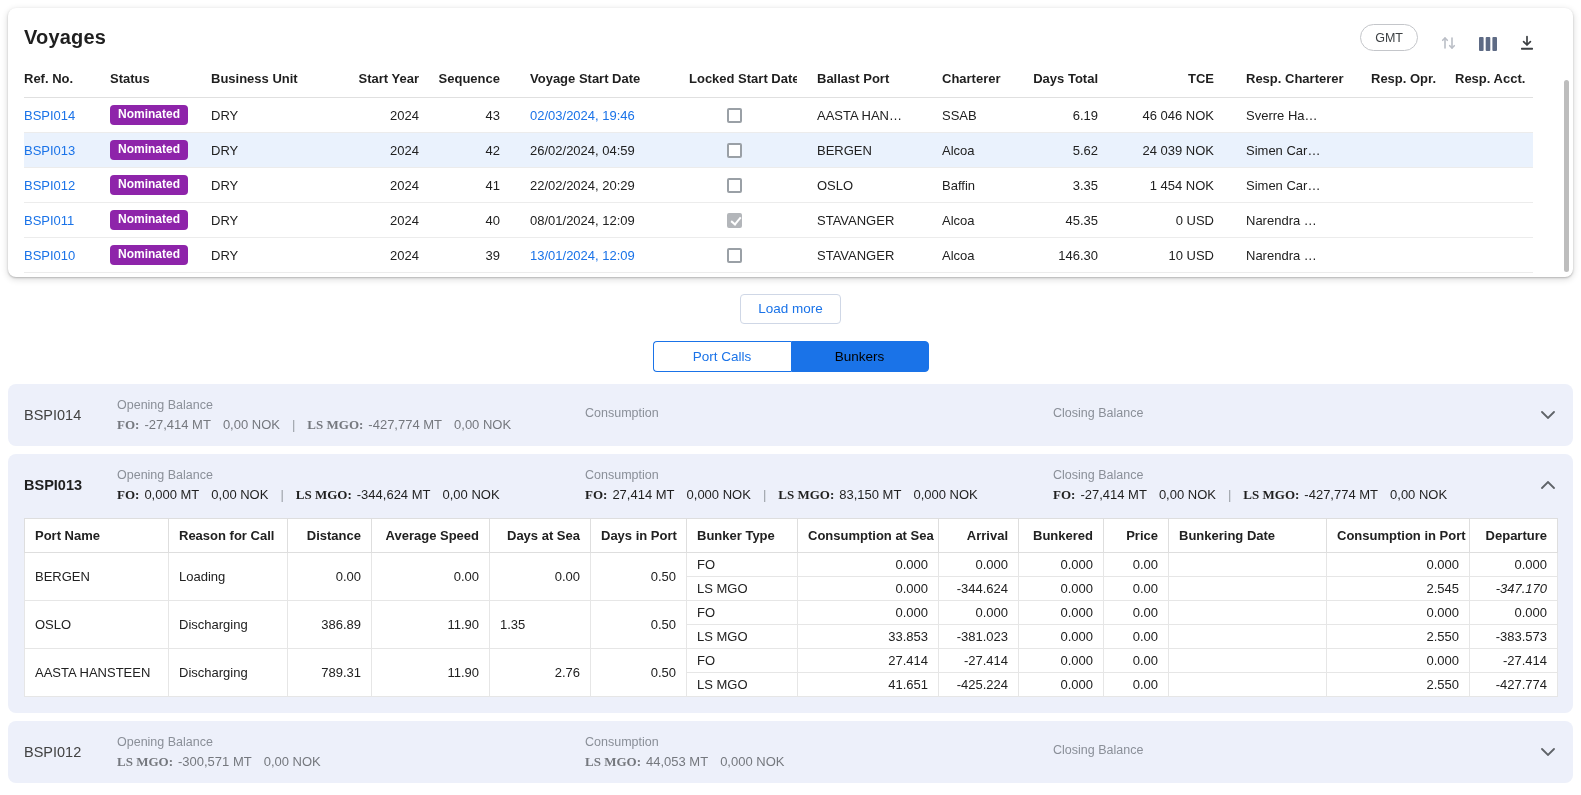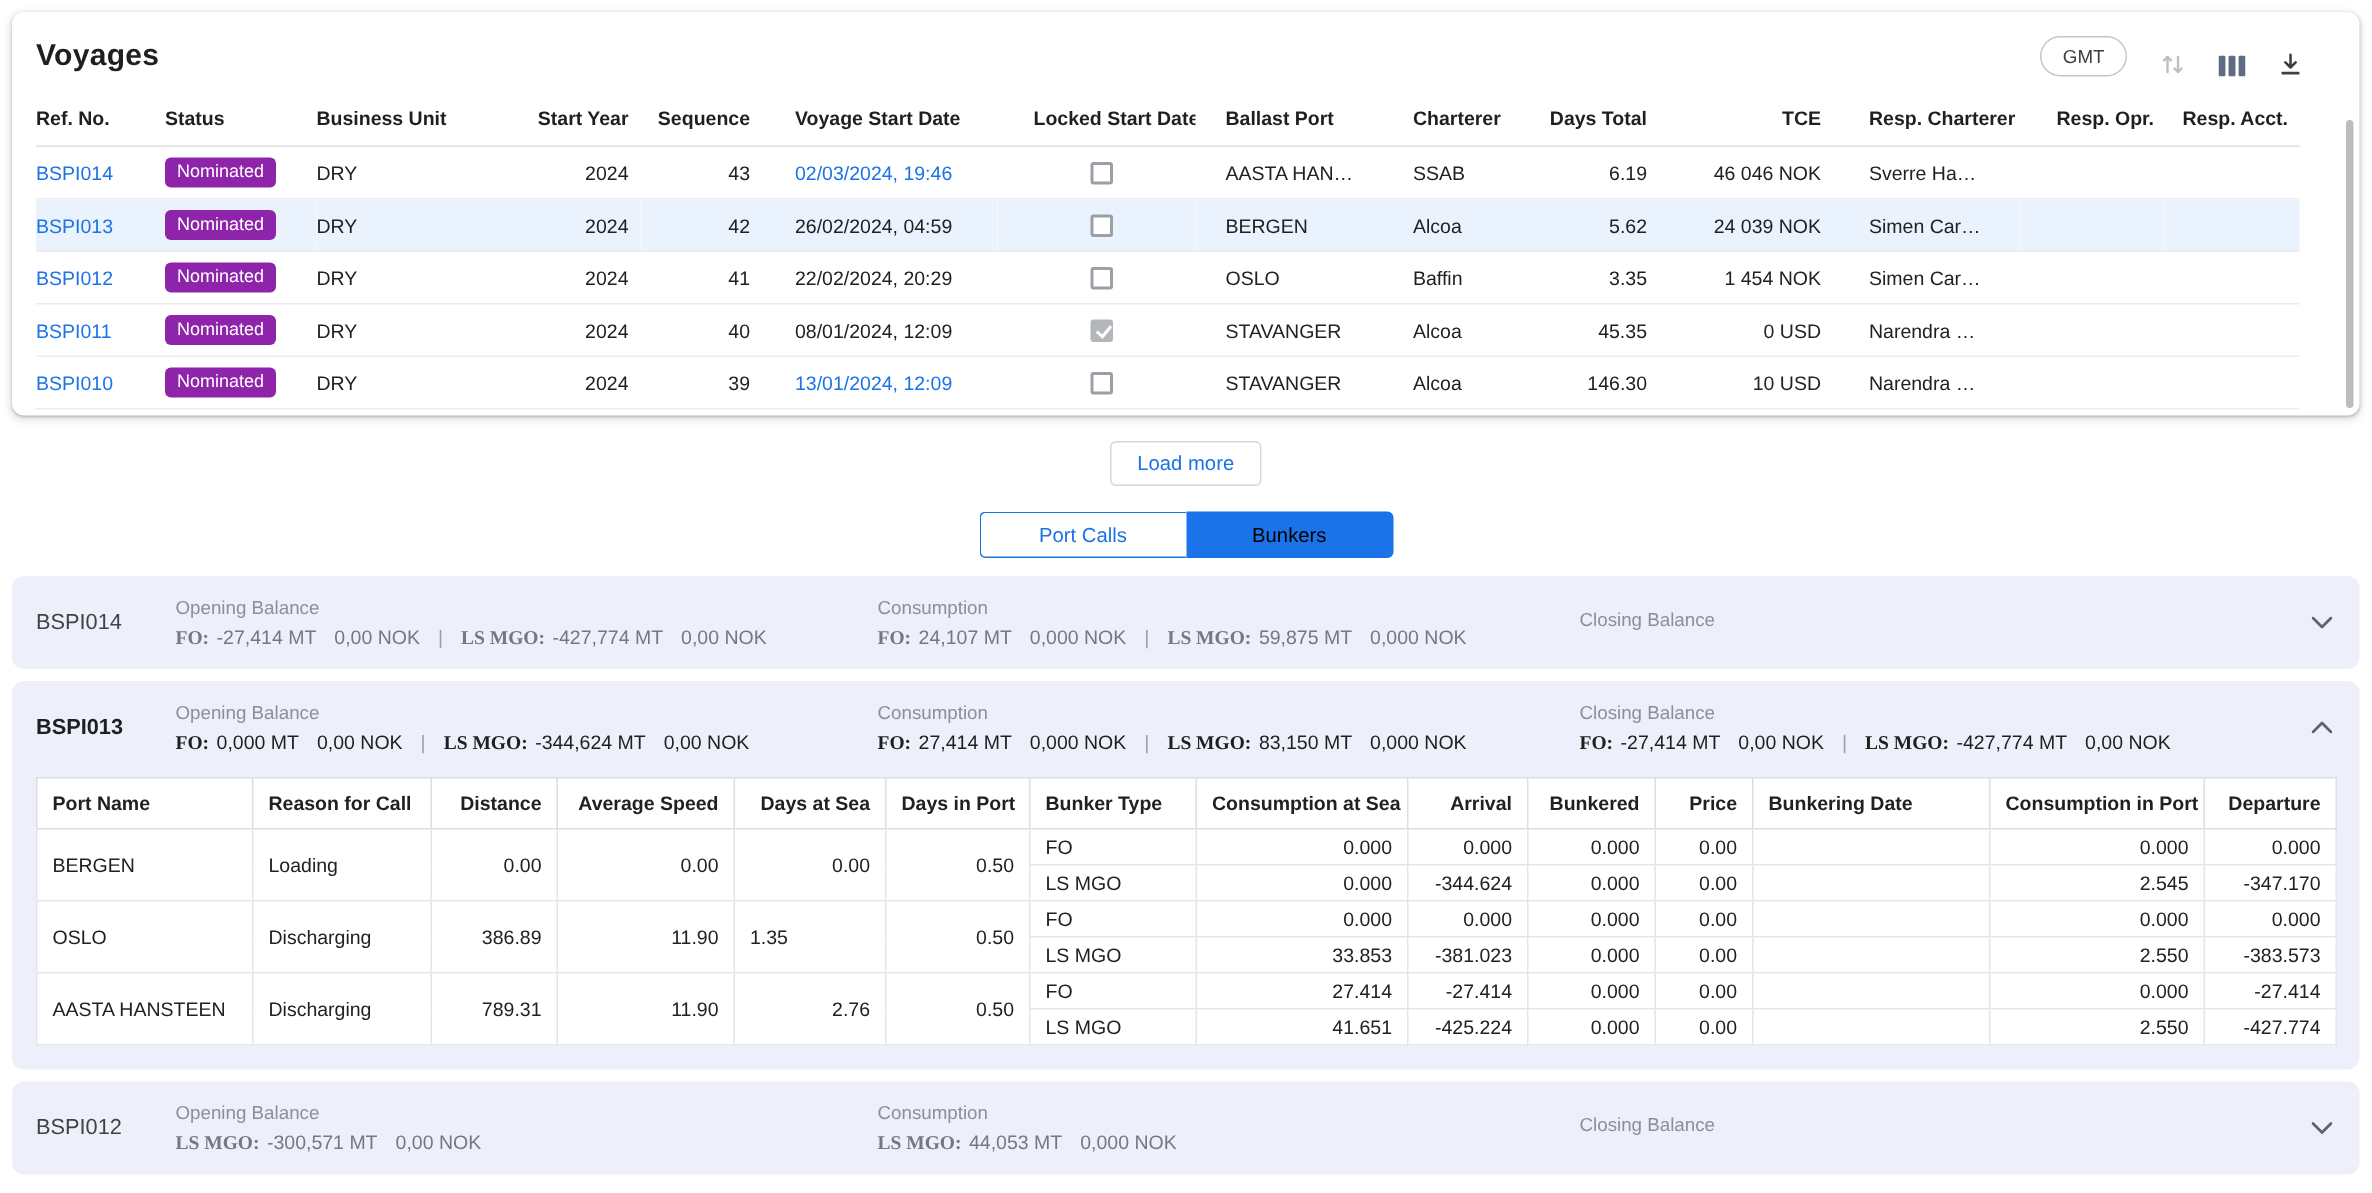--- a/index.html
+++ b/index.html
@@ -25,21 +25,21 @@
     color:#212121; white-space:nowrap; overflow:hidden; }
   .voyages tr.selected td { background:var(--selected-row); }
   .voyages .right { text-align:right; }
   .voyages .col-5 { padding-left:22px; }
   .voyages th.col-6 { padding-left:24px; }
   .voyages .col-7, .voyages .col-8 { padding-left:20px; }
   .voyages .col-11, .voyages .col-12 { padding-left:24px; }
   .voyages .col-13 { padding-left:12px; }
   .link { color:var(--accent); text-decoration:none; cursor:pointer; }
   .badge { display:inline-block; background:var(--badge); color:#fff; border-radius:4px;
-    padding:3px 8px 4px; font-size:12px; line-height:1.1; }
+    padding:3px 8px 4px; font-size:12px; line-height:1.1;font-weight:bold; }
   .cb { display:inline-block; width:15px; height:15px; border:2px solid #9aa0a6; border-radius:2px;
     margin-left:62px; vertical-align:middle; position:relative; background:#fff; cursor:pointer; }
   .cb.checked { background:#b3b6ba; border-color:#b3b6ba; }
   .cb.checked::after { content:''; position:absolute; left:3.5px; top:0; width:4px; height:8px;
     border:solid #fff; border-width:0 2px 2px 0; transform:rotate(40deg); }
   .vscrollbar { position:absolute; right:4px; top:72px; width:5px; height:192px; background:#bdbdbd; border-radius:3px; }
 
   
   .load-more-wrap { display:flex; justify-content:center; padding:17px 0 11px; }
   .load-more { background:#fff; border:1px solid #cfd7e6; color:var(--accent); border-radius:4px;
@@ -240,21 +240,20 @@
 <div id="bunker-sections">
     <section class="bunker-section">
       <div class="section-head">
         <div class="section-ref">BSPI014</div>
         <div class="bal">
           <div class="bal-label">Opening Balance</div>
           <div class="bal-line"><span class="fuel">FO:</span><span class="qty">-27,414 MT</span><span class="val">0,00 NOK</span><span class="sep">|</span><span class="fuel">LS MGO:</span><span class="qty">-427,774 MT</span><span class="val">0,00 NOK</span></div>
         </div>
         <div class="bal">
           <div class="bal-label">Consumption</div>
-          <div class="bal-line"><span class="fuel">FO:</span><span class="qty">24,107 MT</span><span class="val">0,000 NOK</span><span class="sep">|</span><span class="fuel">LS MGO:</span><span class="qty">59,875 MT</span><span class="val">0,000 NOK</span></div>
         </div>
         <div class="bal last">
           <div class="bal-label">Closing Balance</div>
         </div>
         <span class="chev">
           <svg width="14" height="8" viewBox="0 0 14 8">
             <path d="M1 1l6 6 6-6" fill="none" stroke="#5f6368" stroke-width="1.8" stroke-linecap="round"></path>
           </svg>
         </span>
       </div>
@@ -334,21 +333,21 @@
               <td class="fuel-cell" style="text-align: right;">0.000</td>
             </tr>
             <tr class="second-fuel">
               <td class="fuel-cell" style="text-align: left;">LS MGO</td>
               <td class="fuel-cell" style="text-align: right;">0.000</td>
               <td class="fuel-cell" style="text-align: right;">-344.624</td>
               <td class="fuel-cell" style="text-align: right;">0.000</td>
               <td class="fuel-cell" style="text-align: right;">0.00</td>
               <td class="fuel-cell" style="text-align: left;"></td>
               <td class="fuel-cell" style="text-align: right;">2.545</td>
-              <td class="fuel-cell" style="text-align: right;">-347.170</td>
+              <td class="fuel-cell" style="text-align: right; font-style: italic;">-347.170</td>
             </tr>
             <tr class="first-fuel">
               <td class="port-cell" rowspan="2" style="text-align: left;">OSLO</td>
               <td class="port-cell" rowspan="2" style="text-align: left;">Discharging</td>
               <td class="port-cell" rowspan="2" style="text-align: right;">386.89</td>
               <td class="port-cell" rowspan="2" style="text-align: right;">11.90</td>
               <td class="port-cell" rowspan="2" style="text-align: left; margin-top: 47px;">1.35</td>
               <td class="port-cell" rowspan="2" style="text-align: right;">0.50</td>
               <td class="fuel-cell" style="text-align: left;">FO</td>
               <td class="fuel-cell" style="text-align: right;">0.000</td>

